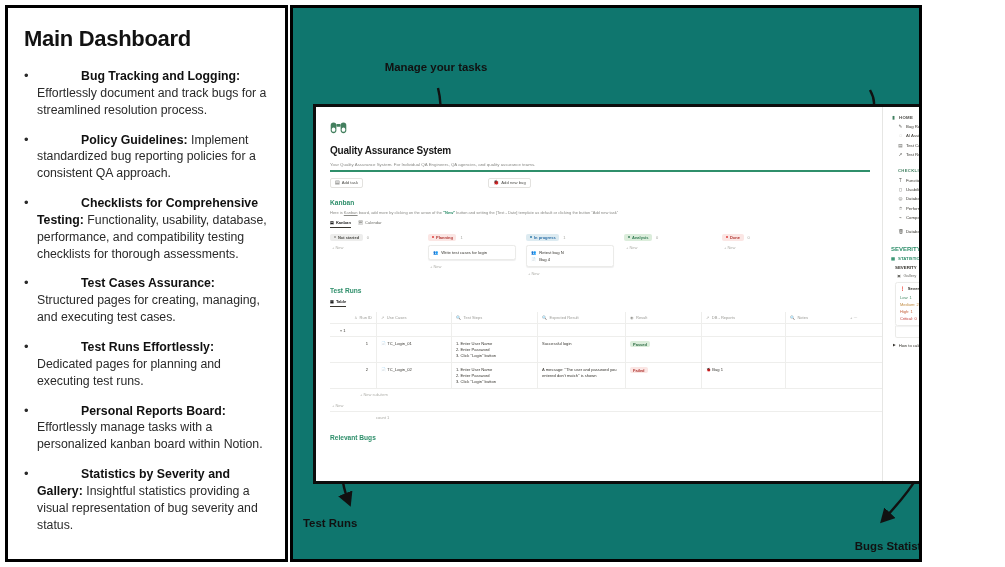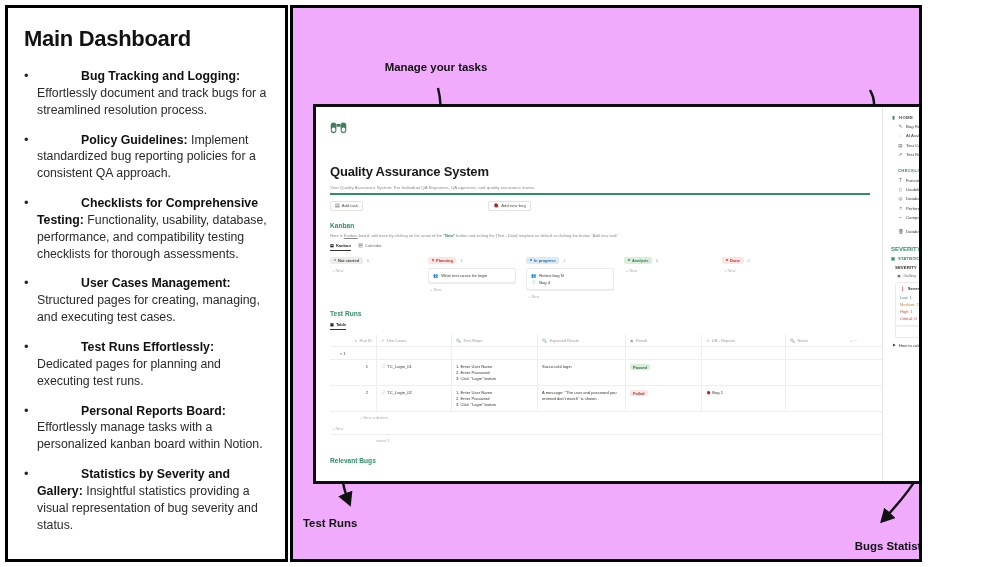--- a/index.html
+++ b/index.html
@@ -29,21 +29,21 @@
     font-size:12.3px; line-height:1.37; color:#2a2a2a;
   }
   .feature-item .bullet{
     position:absolute; left:2px; top:-1px; font-size:13px; color:#2a2a2a;
   }
   .feature-item .lead{ font-weight:bold; color:#101010;padding-left:44px; }
 
   
   #right-panel{
     position:absolute; left:290px; top:5px; width:632px; height:557px;
-    border:3px solid #000; background:#f0abfc; overflow:hidden;
+    border:3px solid #000; background:#0f766e; overflow:hidden;
   }
   .annotation{
     position:absolute; font-size:11.4px; font-weight:bold; color:#111;
     text-align:center; line-height:1.25; white-space:pre-line;
   }
   #anno-tasks{ left:58px; top:52px; width:170px; }
   #anno-home{  left:455px; top:45px; width:215px; }
   #anno-testruns{ left:10px; top:508px; width:130px; text-align:left;}
   #anno-bugs{ left:520px; top:531px; width:160px; text-align:center;padding-left:6px;}
   .arrow-svg{ position:absolute; left:0; top:0; width:710px; height:557px;
@@ -57,22 +57,22 @@
   }
   #notion-main{ flex:1 1 auto; padding:9px 10px 0 12px; overflow:hidden; position:relative;}
   #notion-side{
     width:103px; flex:0 0 103px; border-left:1px solid #e6e6e4;
     padding:6px 5px 0 6px; background:#fff; font-size:3.6px;
   }
 
   
   .binoc{ margin:4px 0 0 2px; }
   .doc-title{
-    font-size:13px; font-weight:bold; color:#191919;
-    margin:26px 0 0 2px; letter-spacing:-0.2px;
+    font-size:10px; font-weight:bold; color:#191919;
+    margin:7px 0 0 2px; letter-spacing:-0.2px;
   }
   .doc-sub{
     font-size:4.4px; color:#8a8a86; margin:6px 0 0 2px;
   }
   .green-rule{
     height:1.6px; background:#2f8f6b; margin:3px 2px 0 2px; width:calc(100% - 4px);
   }
   .btn-row{ display:flex; align-items:center; margin:6px 0 0 2px; }
   .nbtn{
     display:inline-flex; align-items:center; gap:2px;
@@ -150,21 +150,21 @@
 </style>
 </head>
 <body>
 
 <div id="left-panel">
   <div id="page-title">Main Dashboard</div>
   <ul class="feature-list" id="feature-list">
       <li class="feature-item"><span class="bullet">•</span><span class="lead">Bug Tracking and Logging:</span><span> Effortlessly document and track bugs for a streamlined resolution process.</span></li>
       <li class="feature-item"><span class="bullet">•</span><span class="lead">Policy Guidelines:</span><span> Implement standardized bug reporting policies for a consistent QA approach.</span></li>
       <li class="feature-item"><span class="bullet">•</span><span class="lead">Checklists for Comprehensive Testing:</span><span> Functionality, usability, database, performance, and compatibility testing checklists for thorough assessments.</span></li>
-      <li class="feature-item"><span class="bullet">•</span><span class="lead">User Cases Management:</span><span> Structured pages for creating, managing, and executing test cases.</span></li>
+      <li class="feature-item"><span class="bullet">•</span><span class="lead">Test Cases Assurance:</span><span> Structured pages for creating, managing, and executing test cases.</span></li>
       <li class="feature-item"><span class="bullet">•</span><span class="lead">Test Runs Effortlessly:</span><span> Dedicated pages for planning and executing test runs.</span></li>
       <li class="feature-item"><span class="bullet">•</span><span class="lead">Personal Reports Board:</span><span> Effortlessly manage tasks with a personalized kanban board within Notion.</span></li>
       <li class="feature-item"><span class="bullet">•</span><span class="lead">Statistics by Severity and Gallery:</span><span> Insightful statistics providing a visual representation of bug severity and status.</span></li>
     </ul>
 </div>
 
 <div id="right-panel">
 
   <div class="annotation" id="anno-tasks">Manage your tasks</div>
   <div class="annotation" id="anno-testruns">Test Runs</div>

